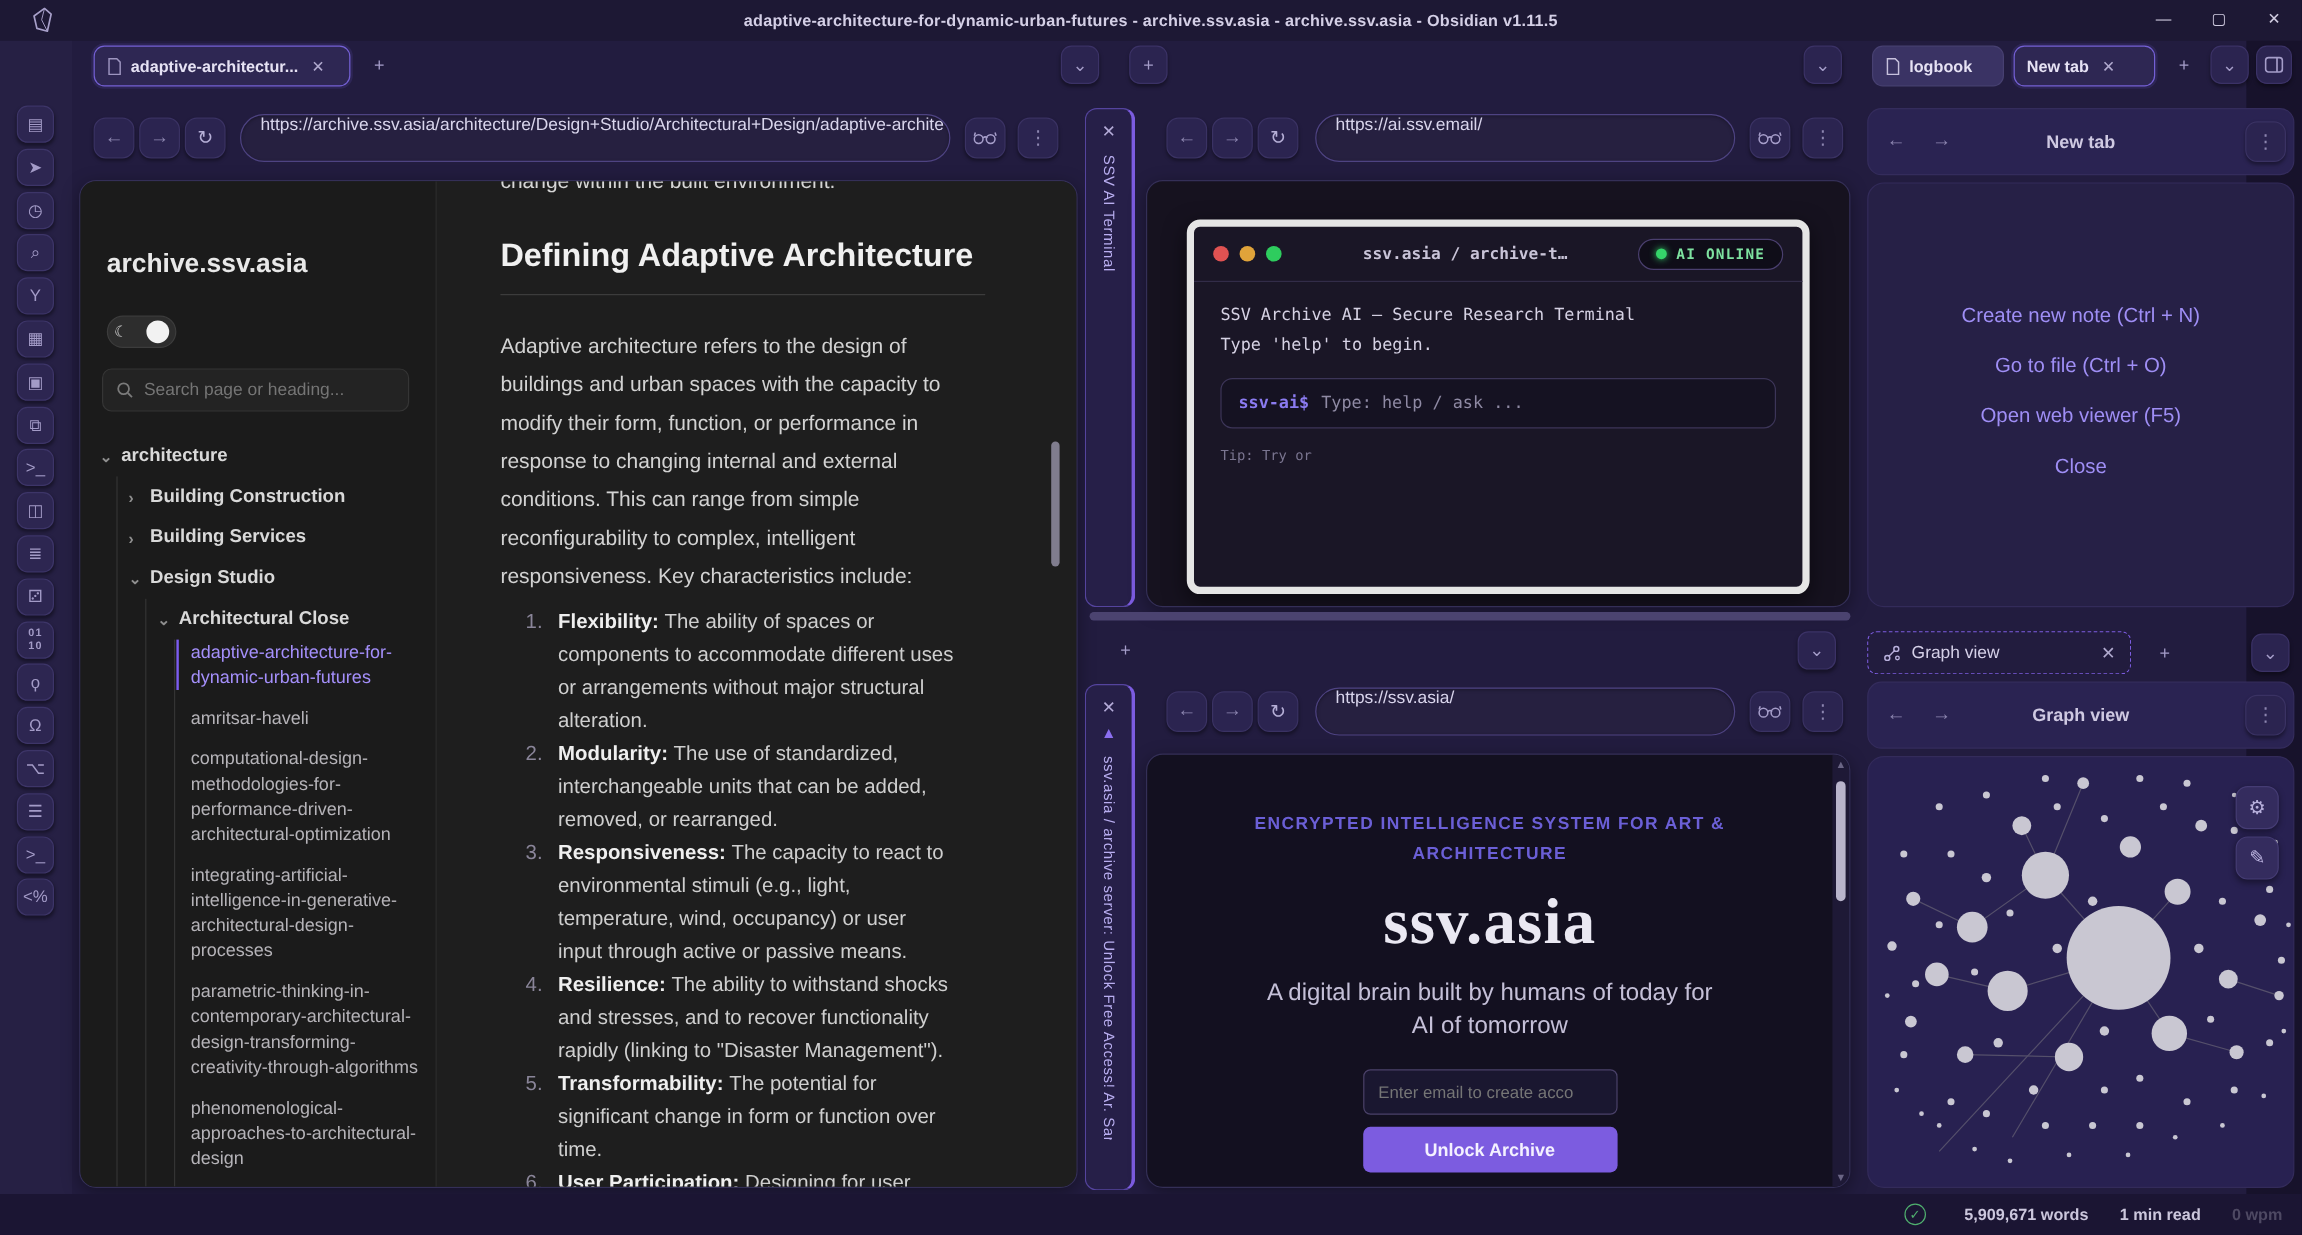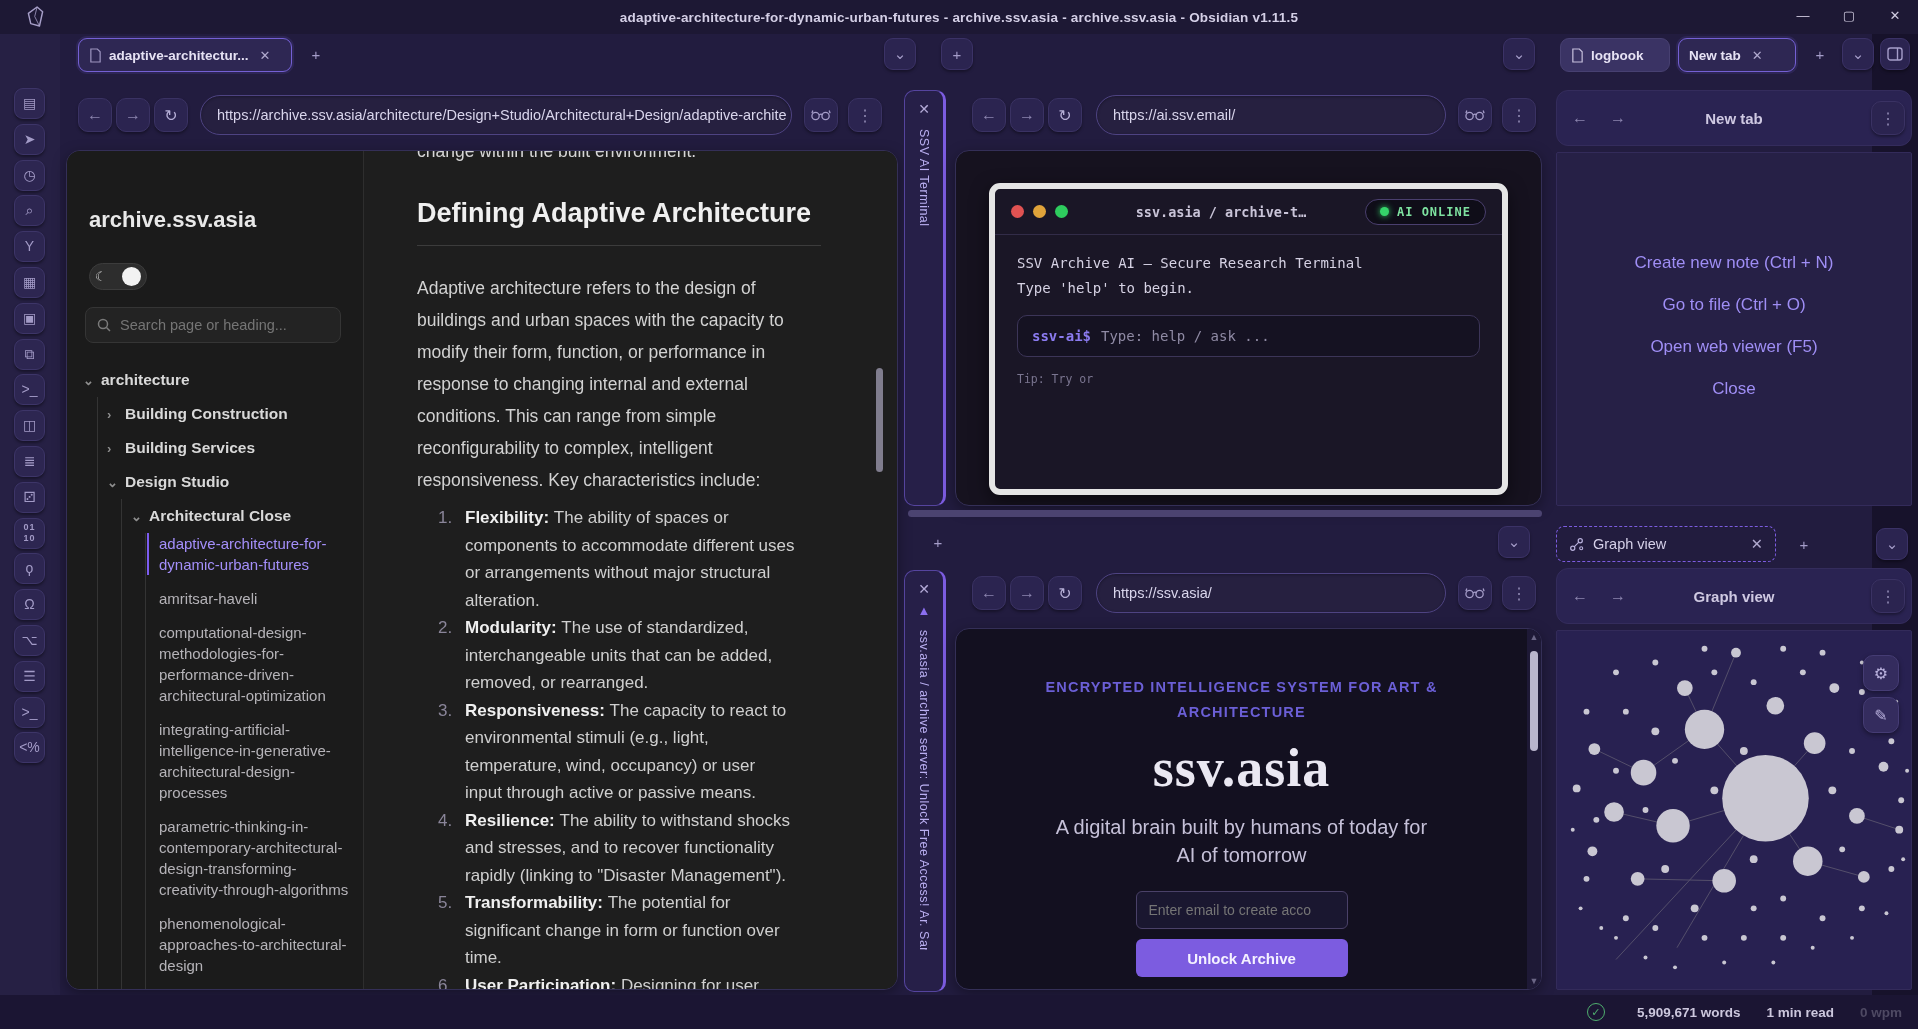--- a/index.html
+++ b/index.html
@@ -33,21 +33,21 @@
         border:1px solid #3d3568; box-shadow:0 2px 3px rgba(0,0,0,.4); color:#a39bc7;
         display:flex; align-items:center; justify-content:center; font-size:14px; overflow:hidden;
         line-height:11px; text-align:center; }
   .rb .tiny { font-size:9px; font-weight:bold; letter-spacing:1px; width:18px; }
 
   
   .nav-btn { position:absolute; width:34px; height:34px; border-radius:10px; background:#2b2450;
              border:1px solid #3a3263; box-shadow:0 2px 3px rgba(0,0,0,.35); color:#8d86b0;
              display:flex; align-items:center; justify-content:center; font-size:16px; }
   .urlbar { position:absolute; height:40px; border-radius:20px; background:#262040;
-            border:1px solid #4e4382; color:#d9d5ec; font-size:14.5px; display:flex; align-items:center;
+            border:1px solid #4e4382; color:#d9d5ec; font-size:14.5px; display:flex; align-items:flex-start;
             padding:0 16px; overflow:hidden; white-space:nowrap; box-shadow:inset 0 1px 3px rgba(0,0,0,.3); }
 
   .webview { position:absolute; border-radius:14px; overflow:hidden; border:1px solid #342f57;
              box-shadow:0 4px 14px rgba(0,0,0,.35); }
 
   
   #site-nav { position:absolute; left:0; top:0; width:297px; height:100%; background:#1b1b1b;
               border-right:1px solid #2e2e2e; overflow:hidden; }
   #site-title { position:absolute; left:22px; top:56px; font-size:22px; font-weight:bold; color:#e8e8e8; }
   #theme-toggle { position:absolute; left:22px; top:112px; width:58px; height:27px; border-radius:14px;
@@ -130,21 +130,21 @@
   #ssv-scroll { position:absolute; right:0; top:0; width:14px; bottom:0; background:#1e1936; }
   #ssv-scroll .thumb { position:absolute; left:3px; top:22px; width:8px; height:100px; border-radius:4px;
                        background:#b9b5cc; }
   #ssv-scroll .arr { position:absolute; left:0; width:14px; text-align:center; color:#6a6585; font-size:9px; }
 
   
   .pane-hdr { position:absolute; height:56px; border-radius:12px; background:#2a2352; border:1px solid #342c5c;
               display:flex; align-items:center; }
   .pane-hdr .ttl { position:absolute; left:0; right:0; text-align:center; font-size:15px; font-weight:bold;
                    color:#cfc9e2; }
-  .pane-body { position:absolute; border-radius:2px; background:#262046; border:1px solid #332b5a; }
+  .pane-body { position:absolute; border-radius:14px; background:#262046; border:1px solid #332b5a; }
   .nt-link { display:block; text-align:center; font-size:17px; color:#9f8ef5; margin-bottom:22px; }
   #graph-tab { position:absolute; left:1556px; top:526px; width:220px; height:36px; border:1.5px dashed #7c5ce0;
                border-radius:8px; background:#221c3e; display:flex; align-items:center; gap:9px; padding:0 12px;
                color:#d5d0e8; font-size:14.5px; }
   #graph-tab .x { margin-left:auto; color:#b0a9ce; }
   .float-btn { position:absolute; width:36px; height:36px; border-radius:10px; background:#342c5e;
                border:1px solid #453c74; color:#b9b1dd; display:flex; align-items:center; justify-content:center;
                font-size:16px; box-shadow:0 2px 5px rgba(0,0,0,.4); }
 
   

